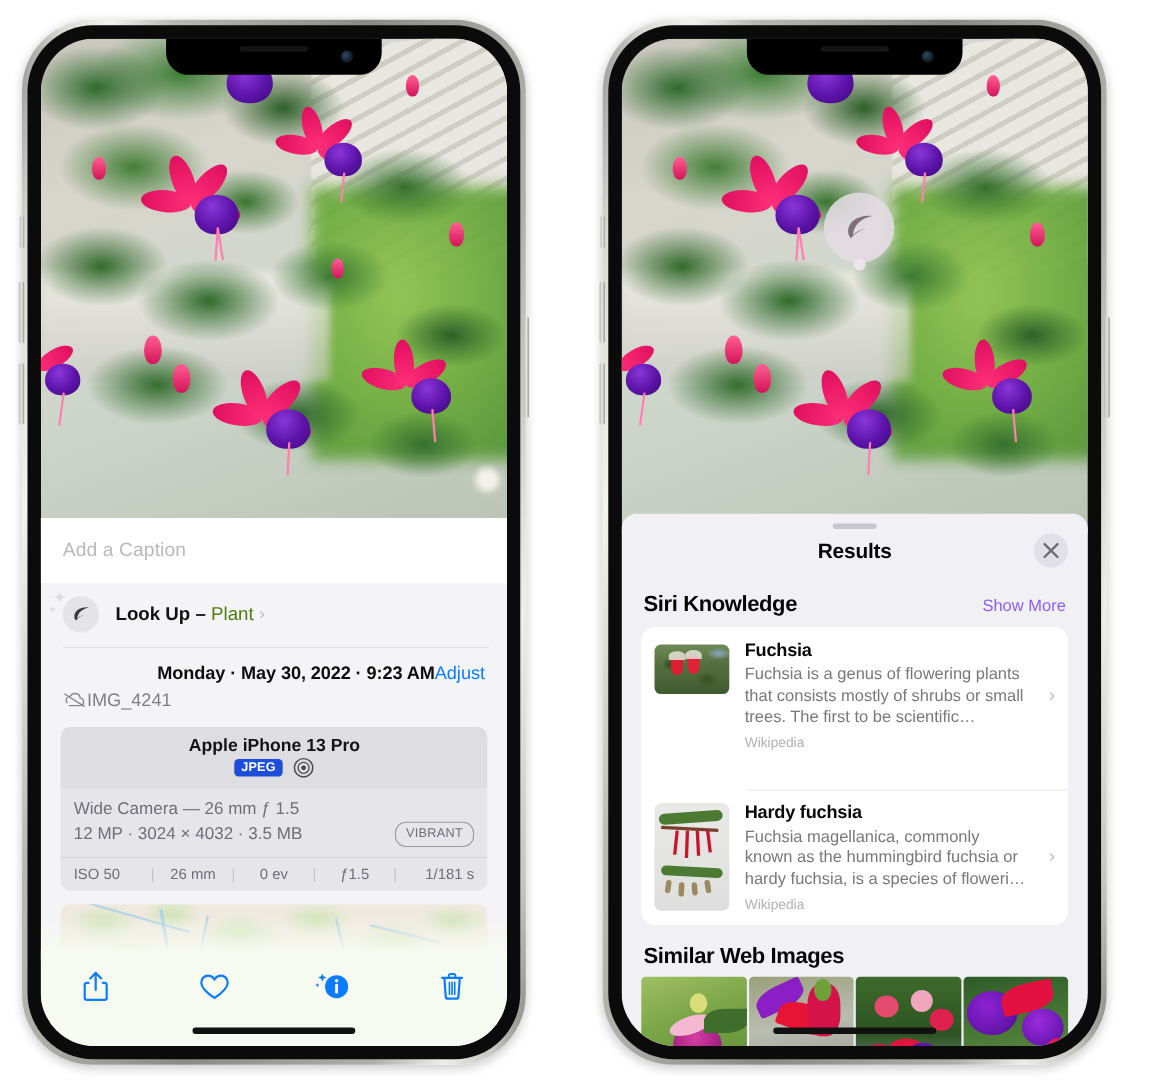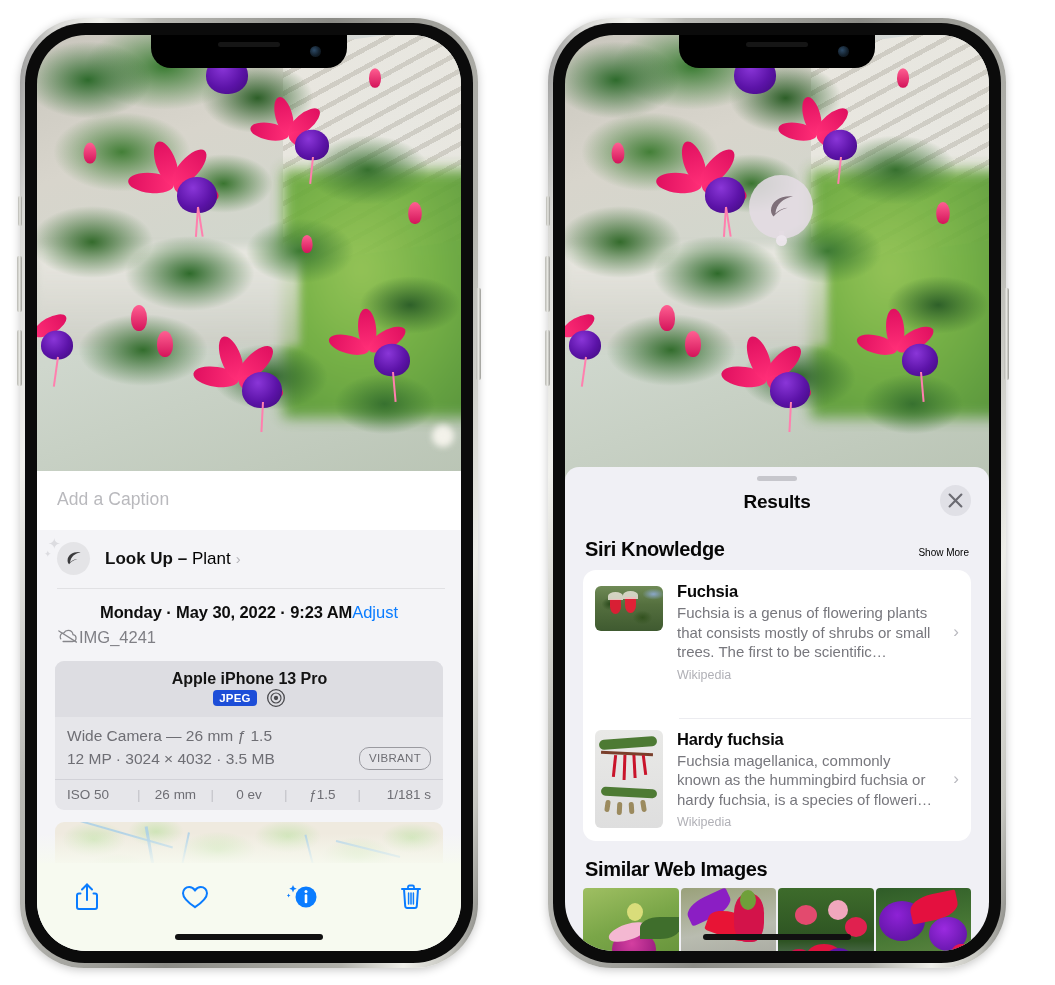--- a/index.html
+++ b/index.html
@@ -169,25 +169,25 @@
     flex: 0 0 auto;
   }
   .sparkle {
     position: absolute; color: #dcdce0; font-size: 15px;
     left: -9px; top: -6px; line-height: 1;
   }
   .sparkle.small { font-size: 9px; left: -13px; top: 8px; }
   .lookup-text { margin-left: 15px; font-size: 17px; }
   .lookup-text b { color: #111; font-weight: 700; }
   .lookup-text span.dash { color:#111; font-weight:700; }
-  .lookup-text span.kind { color: #000000; font-weight: 400; }
+  .lookup-text span.kind { color: #4d7c0f; font-weight: 400; }
   .chev { color: #b5b5ba; font-size: 15px; margin-left: 5px; }
 
   .date-row {
-    display: flex; align-items: baseline; justify-content: center;
+    display: flex; align-items: baseline; justify-content: flex-end;
     padding: 14px 20px 2px 20px;
   }
   .date-text { font-size: 16.5px; color: #0d0d0d; font-weight: 600; letter-spacing: -.1px; }
   .adjust { font-size: 16.5px; color: #0a7cff; }
   .file-row { display: flex; align-items: flex-start; padding: 4px 20px 12px 20px; }
   .file-name { font-size: 16.5px; color: #7f7f85; }
 
   .cam-card {
     margin: 2px 18px 0 18px;
     background: #e6e6ea;
@@ -291,21 +291,21 @@
     position: absolute; right: 18px; top: 4px;
     width: 31px; height: 31px; border-radius: 50%;
     background: #e0e0e6;
     display: flex; align-items: center; justify-content: center;
   }
   .sec-head {
     display: flex; align-items: baseline; justify-content: space-between;
     padding: 19px 20px 9px 20px;
   }
   .sec-title { font-size: 20px; font-weight: 700; color: #060606; letter-spacing: -.35px; }
-  .sec-action { font-size: 10px; color: #000000; }
+  .sec-action { font-size: 15px; color: #8b5cf6; }
   .know-card {
     margin: 0 18px; background: #fff; border-radius: 13px; overflow: hidden;
   }
   .know-item { display: flex; padding: 12px 12px 12px 12px; gap: 14px; align-items: flex-start; }
   .know-item + .know-item { position: relative; margin-top: 24px; }
   .know-item + .know-item::before {
     content: ""; position: absolute; left: 96px; right: 0; top: 0; height: 1px; background: #ececf0;
   }
   .thumb { border-radius: 6px; overflow: hidden; flex: 0 0 auto; position: relative; }
   .thumb.t1 {

